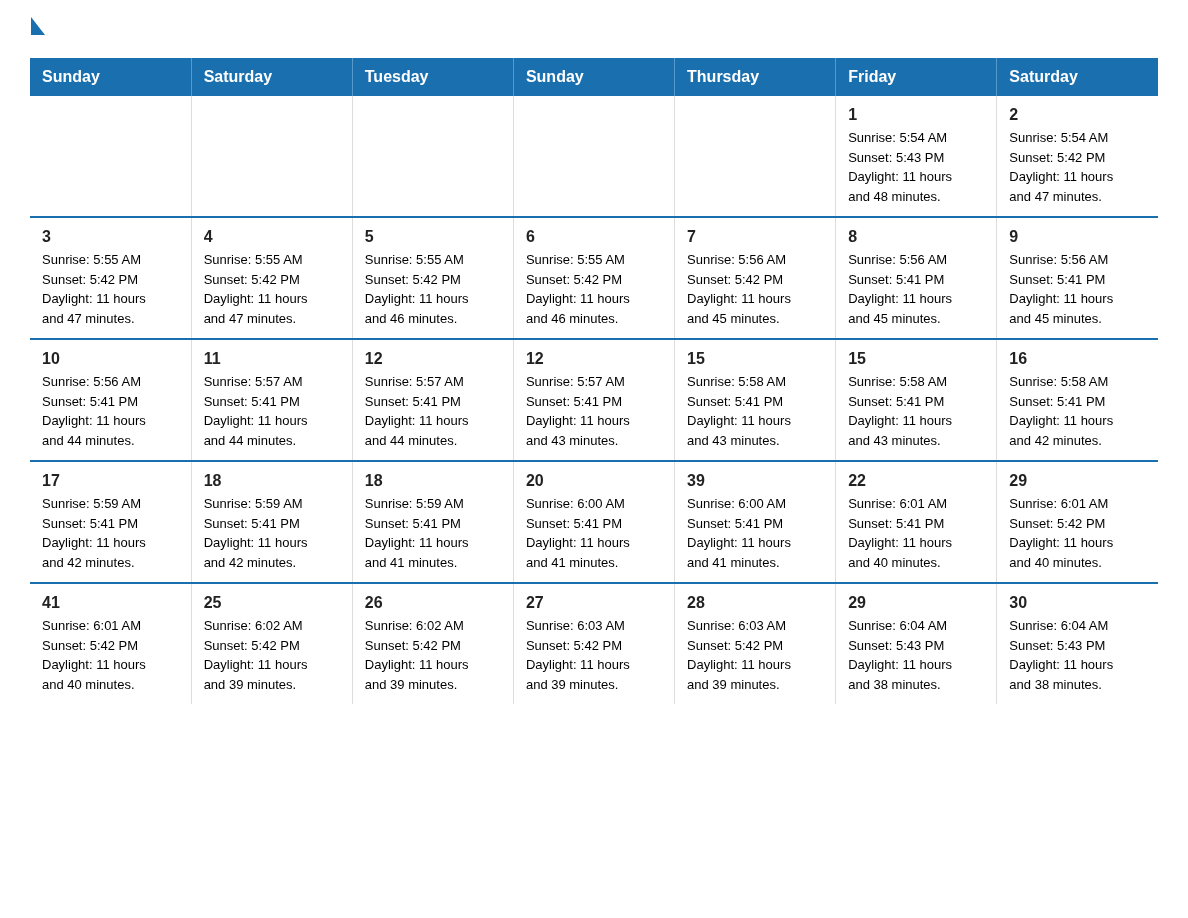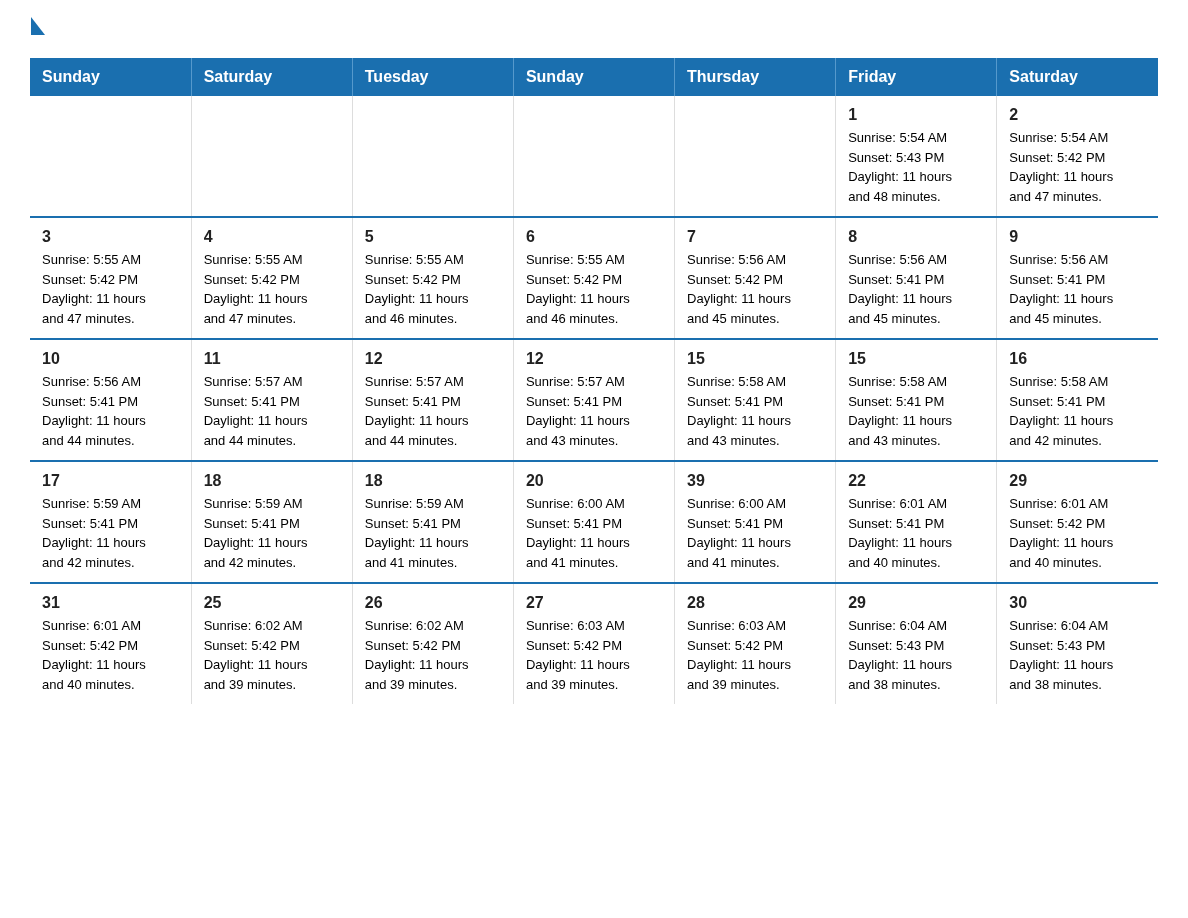--- a/index.html
+++ b/index.html
@@ -304,21 +304,21 @@
         <td>
           <span class="day-number">29</span>
           <div class="day-info" style="white-space: pre-line;">Sunrise: 6:01 AM
 Sunset: 5:42 PM
 Daylight: 11 hours
 and 40 minutes.</div>
         </td>
       </tr>
       <tr>
         <td>
-          <span class="day-number">31</span>
+          <span class="day-number">41</span>
           <div class="day-info" style="white-space: pre-line;">Sunrise: 6:01 AM
 Sunset: 5:42 PM
 Daylight: 11 hours
 and 40 minutes.</div>
         </td>
         <td>
           <span class="day-number">25</span>
           <div class="day-info" style="white-space: pre-line;">Sunrise: 6:02 AM
 Sunset: 5:42 PM
 Daylight: 11 hours

